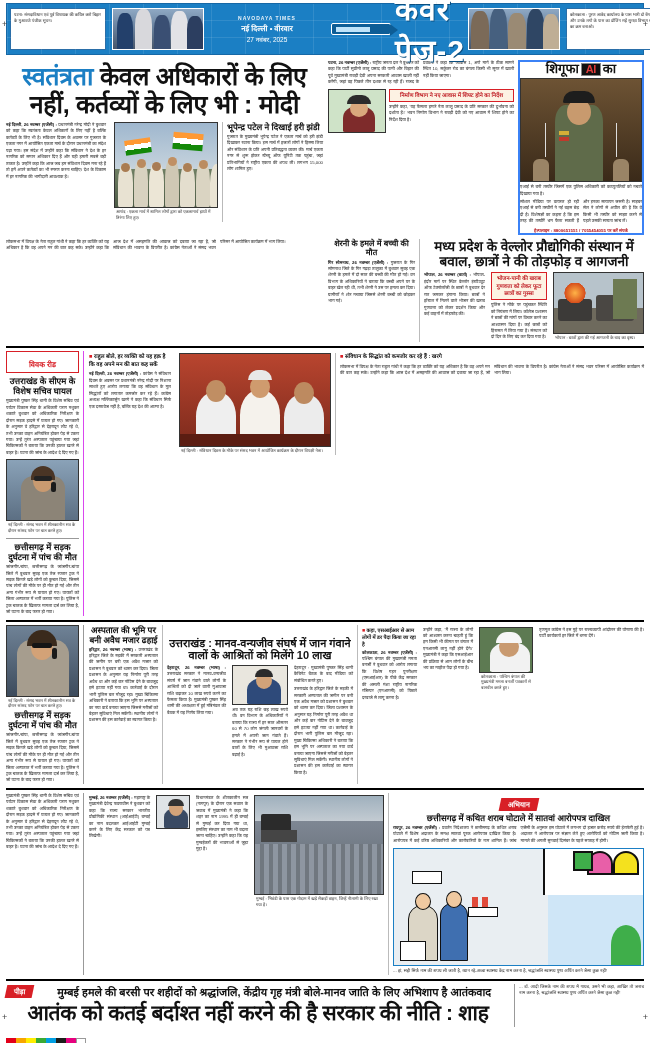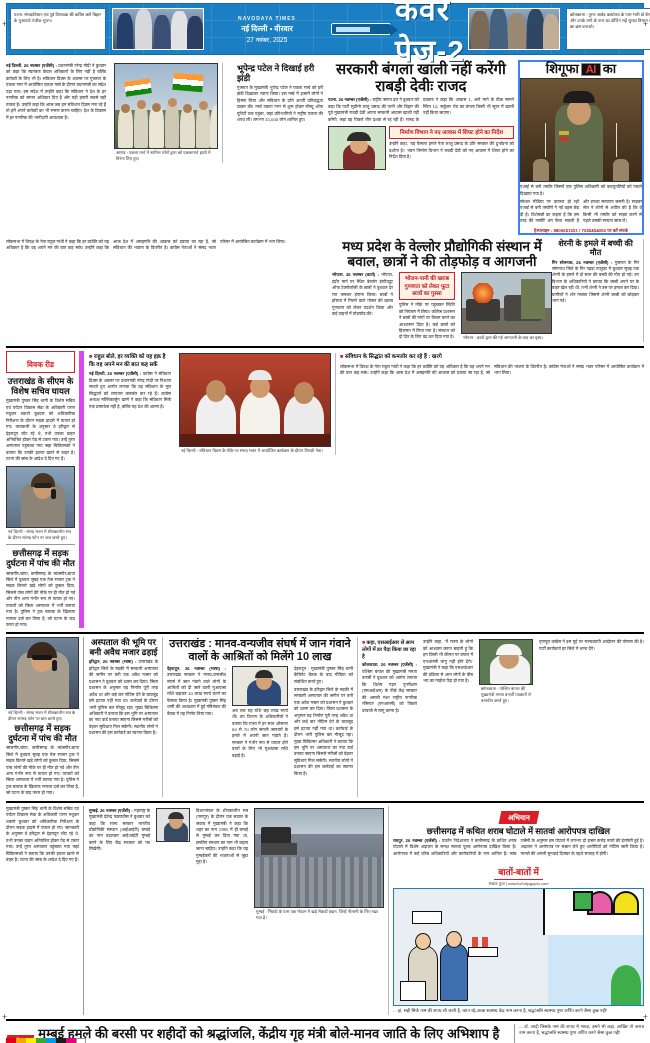--- a/index.html
+++ b/index.html
@@ -67,21 +67,21 @@
     border-bottom:1px solid #000; padding-bottom:2px; margin-bottom:3px;
   }
   h1.big {
     font-size:25px; line-height:1.12; font-weight:bold; margin:2px 0 4px;
     text-align:center; letter-spacing:-.3px;
   }
   h1.big .hl { color:#1b7fc4; }
   h2.mid {
     font-size:15px; line-height:1.14; font-weight:bold; margin:0 0 3px; text-align:center;
   }
-  h3.sm { font-size:10px; line-height:1.15; font-weight:bold; margin:0 0 3px; text-align:center; }
+  h3.sm { font-size:10px; line-height:1.15; font-weight:bold; margin:12px 0 3px; text-align:center; }
   h4.xs { font-size:8px; line-height:1.18; font-weight:bold; margin:0 0 2px; text-align:center; }
   .body-txt { font-size:4.3px; line-height:1.5; text-align:justify; color:#2a2a2a; }
   .byline { font-weight:bold; color:#111; }
   .cols2 { column-count:2; column-gap:4px; }
   .cols3 { column-count:3; column-gap:4px; }
   .vline { border-left:1px solid #b9b9b9; }
   .cap { font-size:4.2px; line-height:1.4; color:#333; padding:1px 2px; }
 
   
   .ph { position:relative; overflow:hidden; background:#c9cfd6; }
@@ -173,20 +173,23 @@
       <span class="head" style="left:25px;top:4px;width:9px;height:9px;background:#dbb091;"></span>
       <span class="head" style="left:44px;top:8px;width:9px;height:9px;background:#c99d7d;"></span>
       <span class="head" style="left:61px;top:5px;width:9px;height:9px;background:#d8ae8e;"></span>
     </div>
     <div class="mast-box">कोलकाता : पूरण आवेद कार्यालय के पास भारी डो बेंगलो और उनके लगो के पास का डोजिंग सहें सुरक्षा विभाग स्थान का क्रम बनाओ।</div>
   </div>
 
   <div class="row" style="margin-top:5px;">
 
     <div style="width:322px;flex:none;padding-right:5px;">
+      <h1 class="big">
+        <span class="hl">स्वतंत्रता</span><span> केवल अधिकारों के लिए नहीं, कर्तव्यों के लिए भी : मोदी</span>
+      </h1>
       <div class="row" style="margin-top:3px;">
         <div style="width:104px;flex:none;padding-right:4px;">
           <div class="body-txt">
             <span class="byline">नई दिल्ली, 26 नवम्बर (एजेंसी) :</span>
             <span>प्रधानमंत्री नरेन्द्र मोदी ने बुधवार को कहा कि स्वतंत्रता केवल अधिकारों के लिए नहीं है बल्कि कर्तव्यों के लिए भी है। संविधान दिवस के अवसर पर गुजरात के एकता नगर में आयोजित एकता मार्च के दौरान प्रधानमंत्री का संदेश पढ़ा गया। इस संदेश में उन्होंने कहा कि संविधान ने देश के हर नागरिक को समान अधिकार दिए हैं और यही हमारी सबसे बड़ी ताकत है। उन्होंने कहा कि आज जब हम संविधान दिवस मना रहे हैं तो हमें अपने कर्तव्यों का भी स्मरण करना चाहिए। देश के विकास में हर नागरिक की भागीदारी आवश्यक है।</span>
           </div>
         </div>
         <div style="width:112px;flex:none;padding:0 4px;">
           <div class="ph" style="height:86px;border:1px solid #333;">
             <span class="sky" style="background:linear-gradient(180deg,#9fb7ce,#c6d3dd);"></span>
@@ -202,31 +205,30 @@
             <span class="head" style="left:22px;top:36px;width:9px;height:9px;background:#b98a5f;"></span>
             <span class="head" style="left:37px;top:39px;width:9px;height:9px;background:#a87c55;"></span>
             <span class="head" style="left:53px;top:34px;width:9px;height:9px;background:#c09064;"></span>
             <span class="head" style="left:68px;top:40px;width:9px;height:9px;background:#ab7f56;"></span>
             <span class="head" style="left:84px;top:37px;width:9px;height:9px;background:#bb8c60;"></span>
             <span style="position:absolute;left:10px;top:16px;width:26px;height:15px;background:linear-gradient(180deg,#ff9933 33%,#ffffff 33% 66%,#138808 66%);transform:rotate(-8deg);"></span>
             <span style="position:absolute;left:58px;top:10px;width:30px;height:17px;background:linear-gradient(180deg,#ff9933 33%,#ffffff 33% 66%,#138808 66%);transform:rotate(5deg);"></span>
           </div>
           <div class="cap">आणंद : एकता मार्च में शामिल लोगों द्वारा को एकतामार्च हाथों में तिरंगा लिए हुए।</div>
         </div>
-        <div style="width:101px;flex:none;padding-left:14px;" class="vline">
+        <div style="width:101px;flex:none;padding-left:4px;" class="vline">
           <h4 class="xs" style="text-align:left;font-size:8.5px;">भूपेन्द्र पटेल ने दिखाई हरी झंडी</h4>
           <div class="body-txt">गुजरात के मुख्यमंत्री भूपेन्द्र पटेल ने एकता मार्च को हरी झंडी दिखाकर रवाना किया। इस मार्च में हजारों लोगों ने हिस्सा लिया और संविधान के प्रति अपनी प्रतिबद्धता व्यक्त की। मार्च एकता नगर से शुरू होकर स्टैच्यू ऑफ यूनिटी तक पहुंचा, जहां प्रतिभागियों ने राष्ट्रीय एकता की शपथ ली। लगभग 15,000 लोग शामिल हुए।</div>
         </div>
       </div>
     </div>
 
     <div style="flex:1;">
       <div class="row">
         <div style="width:190px;flex:none;padding-right:4px;">
-          <h2 class="mid">सरकारी बंगला खाली नहीं करेंगी राबड़ी देवीः राजद</h2>
           <div class="cols2 body-txt">
             <span class="byline">पटना, 26 नवम्बर (एजेंसी) :</span>
             <span>राष्ट्रीय जनता दल ने बुधवार को कहा कि पार्टी सुप्रीमो लालू प्रसाद की पत्नी और बिहार की पूर्व मुख्यमंत्री राबड़ी देवी अपना सरकारी आवास खाली नहीं करेंगी, जहां वह पिछले तीन दशक से रह रही हैं। राजद के प्रवक्ता ने कहा कि आवास 1, अणे मार्ग के ठीक सामने स्थित 10, सर्कुलर रोड का बंगला किसी भी सूरत में खाली नहीं किया जाएगा।</span>
           </div>
           <div class="row" style="margin-top:3px;align-items:flex-start;">
             <div class="ph" style="width:58px;height:44px;border:1px solid #333;flex:none;">
               <span class="sky" style="background:#cfe3c8;height:100%;"></span>
               <span class="p" style="left:14px;width:32px;height:26px;background:#7e2b2b;"></span>
               <span class="head" style="left:21px;top:10px;width:18px;height:17px;background:#d9a87d;"></span>
               <span style="position:absolute;left:18px;top:5px;width:24px;height:9px;background:#2b2b2b;border-radius:12px 12px 0 0;"></span>
@@ -260,20 +262,24 @@
       </div>
     </div>
   </div>
 
   <div class="row" style="margin-top:4px;">
     <div style="width:322px;flex:none;padding-right:5px;">
       <div class="cols3 body-txt" style="height:62px;overflow:hidden;">लोकसभा में विपक्ष के नेता राहुल गांधी ने कहा कि हर व्यक्ति को यह अधिकार है कि वह अपने मन की बात कह सके। उन्होंने कहा कि आज देश में असहमति की आवाज को दबाया जा रहा है, जो संविधान की भावना के विपरीत है। कांग्रेस नेताओं ने संसद भवन परिसर में आयोजित कार्यक्रम में भाग लिया।</div>
     </div>
     <div style="flex:1;">
       <div class="row">
+        <div style="width:92px;flex:none;padding-right:4px;border-right:1px solid #bbb;">
+          <h4 class="xs">शेरनी के हमले में बच्ची की मौत</h4>
+          <div class="body-txt"><span class="byline">गिर सोमनाथ, 26 नवम्बर (एजेंसी) :</span> गुजरात के गिर सोमनाथ जिले के गिर गढ़ड़ा तालुका में बुधवार सुबह एक शेरनी के हमले में दो साल की बच्ची की मौत हो गई। वन विभाग के अधिकारियों ने बताया कि बच्ची अपने घर के बाहर खेल रही थी, तभी शेरनी ने उस पर हमला कर दिया। ग्रामीणों ने शोर मचाया जिससे शेरनी बच्ची को छोड़कर भाग गई।</div>
+        </div>
         <div style="flex:1;padding-left:4px;">
           <h2 class="mid" style="font-size:13.5px;">मध्य प्रदेश के वेल्लोर प्रौद्योगिकी संस्थान में बवाल, छात्रों ने की तोड़फोड़ व आगजनी</h2>
           <div class="row" style="margin-top:2px;">
             <div style="width:64px;flex:none;padding-right:3px;">
               <div class="body-txt">
                 <span class="byline">भोपाल, 26 नवम्बर (वार्ता) :</span>
                 <span>भोपाल-इंदौर मार्ग पर स्थित वेल्लोर इंस्टीट्यूट ऑफ टेक्नोलॉजी के छात्रों ने बुधवार देर रात जमकर हंगामा किया। छात्रों ने हॉस्टल में मिलने वाले भोजन की खराब गुणवत्ता को लेकर प्रदर्शन किया और कई वाहनों में तोड़फोड़ की।</span>
               </div>
             </div>
             <div style="width:62px;flex:none;padding:0 3px;">
@@ -286,33 +292,29 @@
                 <span class="gnd" style="background:#6e6a5d;height:42%;"></span>
                 <span style="position:absolute;left:4px;top:26px;width:34px;height:22px;background:#3c3a38;border-radius:3px;"></span>
                 <span style="position:absolute;left:42px;top:22px;width:38px;height:26px;background:#4a4743;border-radius:3px;"></span>
                 <span style="position:absolute;left:10px;top:10px;width:22px;height:20px;background:radial-gradient(circle,#ffb347,#d64c1a 70%,transparent 72%);"></span>
                 <span style="position:absolute;right:6px;top:6px;width:24px;height:40px;background:#6d7a52;"></span>
               </div>
               <div class="cap">भोपाल : छात्रों द्वारा की गई आगजनी के बाद का दृश्य।</div>
             </div>
           </div>
         </div>
-        <div style="width:92px;flex:none;padding-right:4px;border-right:1px solid #bbb;">
-          <h4 class="xs">शेरनी के हमले में बच्ची की मौत</h4>
-          <div class="body-txt"><span class="byline">गिर सोमनाथ, 26 नवम्बर (एजेंसी) :</span> गुजरात के गिर सोमनाथ जिले के गिर गढ़ड़ा तालुका में बुधवार सुबह एक शेरनी के हमले में दो साल की बच्ची की मौत हो गई। वन विभाग के अधिकारियों ने बताया कि बच्ची अपने घर के बाहर खेल रही थी, तभी शेरनी ने उस पर हमला कर दिया। ग्रामीणों ने शोर मचाया जिससे शेरनी बच्ची को छोड़कर भाग गई।</div>
-        </div>
       </div>
     </div>
   </div>
 
   <div class="section-hr"></div>
 
   <div class="row">
 
-    <div class="sidebar" style="border-right:5px solid #d946ef;padding-right:4px;">
+    <div class="sidebar" style="border-right:1px solid #d946ef;padding-right:4px;">
       <div style="border:1px solid #d81f26;text-align:center;padding:1px;">
         <span style="color:#d81f26;font-size:7.5px;font-weight:bold;">विवक रीड</span>
       </div>
       <h4 class="xs" style="margin-top:3px;font-size:8.5px;">उत्तराखंड के सीएम के विशेष सचिव घायल</h4>
       <div class="body-txt">मुख्यमंत्री पुष्कर सिंह धामी के विशेष सचिव एवं पर्यटन विकास सेवा के अधिकारी पराग मधुकर धकाते बुधवार को अधिकारिक निरीक्षण के दौरान सड़क हादसे में घायल हो गए। जानकारी के अनुसार वे हरिद्वार से देहरादून लौट रहे थे, तभी उनका वाहन अनियंत्रित होकर पेड़ से टकरा गया। उन्हें तुरंत अस्पताल पहुंचाया गया जहां चिकित्सकों ने बताया कि उनकी हालत खतरे से बाहर है। घटना की जांच के आदेश दे दिए गए हैं।</div>
       <div class="ph" style="height:62px;border:1px solid #333;margin-top:3px;">
         <span class="sky" style="height:100%;background:linear-gradient(180deg,#8aa2b8,#5c6f83);"></span>
         <span class="p" style="left:14px;width:44px;height:44px;background:#8c8477;border-radius:28% 28% 0 0;"></span>
         <span class="head" style="left:26px;top:10px;width:20px;height:22px;background:#c99a70;"></span>
         <span style="position:absolute;left:24px;top:6px;width:24px;height:14px;background:#4a3525;border-radius:12px 12px 0 0;"></span>
@@ -487,24 +489,20 @@
       <div style="text-align:center;margin-bottom:2px;">
         <span class="tag skew"><span>अभियान</span></span>
       </div>
       <h4 class="xs" style="font-size:8.5px;">छत्तीसगढ़ में कथित शराब घोटाले में सातवां आरोपपत्र दाखिल</h4>
       <div class="body-txt cols2">
         <span class="byline">रायपुर, 26 नवम्बर (एजेंसी) :</span>
         <span>प्रवर्तन निदेशालय ने छत्तीसगढ़ के कथित शराब घोटाले में विशेष अदालत के समक्ष सातवां पूरक आरोपपत्र दाखिल किया है। आरोपपत्र में कई वरिष्ठ अधिकारियों और कारोबारियों के नाम शामिल हैं। जांच एजेंसी के अनुसार इस घोटाले में लगभग दो हजार करोड़ रुपये की हेराफेरी हुई है। अदालत ने आरोपपत्र पर संज्ञान लेते हुए आरोपियों को नोटिस जारी किया है। मामले की अगली सुनवाई दिसंबर के पहले सप्ताह में होगी।</span>
       </div>
 
       <div style="margin-top:4px;">
-        <div class="cartoon-head">
-          <div class="t">बातों-बातों में</div>
-          <div class="s">लेखक कुंज  |  www.kshitijagupta.com</div>
-        </div>
         <div class="cartoon-frame">
           <span style="position:absolute;left:0;top:0;width:62%;height:100%;background:#e9eef2;"></span>
           <span style="position:absolute;right:0;top:0;width:40%;height:46px;background:#ffffff;border-left:2px solid #111;"></span>
           <span style="position:absolute;right:30px;top:2px;width:26px;height:24px;background:#e85fa8;border-radius:26px 26px 0 0;border:2px solid #111;"></span>
           <span style="position:absolute;right:4px;top:2px;width:26px;height:24px;background:#f4e11e;border-radius:26px 26px 0 0;border:2px solid #111;"></span>
           <span style="position:absolute;right:50px;top:2px;width:20px;height:20px;background:#3fae4a;border:2px solid #111;"></span>
           <span style="position:absolute;left:18px;top:22px;width:30px;height:13px;background:#fff;border:1.5px solid #111;"></span>
           <span style="position:absolute;left:14px;top:56px;width:30px;height:56px;background:#dcd6c6;border:1.5px solid #111;border-radius:14px 14px 0 0;"></span>
           <span style="position:absolute;left:21px;top:44px;width:16px;height:17px;background:#f0c9a0;border:1.5px solid #111;border-radius:50%;"></span>
           <span style="position:absolute;left:46px;top:54px;width:28px;height:58px;background:#3f6fb0;border:1.5px solid #111;border-radius:12px 12px 0 0;"></span>
@@ -519,21 +517,21 @@
       </div>
     </div>
   </div>
 
   <div class="section-hr"></div>
 
   <div class="row">
     <div style="flex:1;padding-right:4px;">
       <div style="display:flex;align-items:center;gap:5px;">
         <span class="tag skew"><span>पीड़ा</span></span>
-        <span style="flex:1;text-align:left;font-size:13px;font-weight:bold;">मुम्बई हमले की बरसी पर शहीदों को श्रद्धांजलि, केंद्रीय गृह मंत्री बोले-मानव जाति के लिए अभिशाप है आतंकवाद</span>
+        <span style="flex:1;text-align:center;font-size:11px;font-weight:bold;">मुम्बई हमले की बरसी पर शहीदों को श्रद्धांजलि, केंद्रीय गृह मंत्री बोले-मानव जाति के लिए अभिशाप है आतंकवाद</span>
       </div>
       <h1 class="big" style="font-size:21px;margin:2px 0 3px;">आतंक को कतई बर्दाश्त नहीं करने की है सरकार की नीति : शाह</h1>
 
     </div>
 
     <div style="width:130px;flex:none;border-left:1px solid #999;padding-left:4px;">
       <div class="body-txt" style="font-size:4.4px;">... डॉ. आदी जिसके नाम की शपथ में गायब, उसने भी कहा, आखिर तो जनाब नाम करना है, श्रद्धांजलि स्वास्थ्य पुष्प अर्पित करने जैसा कुछ नहीं!</div>
     </div>
   </div>
 

